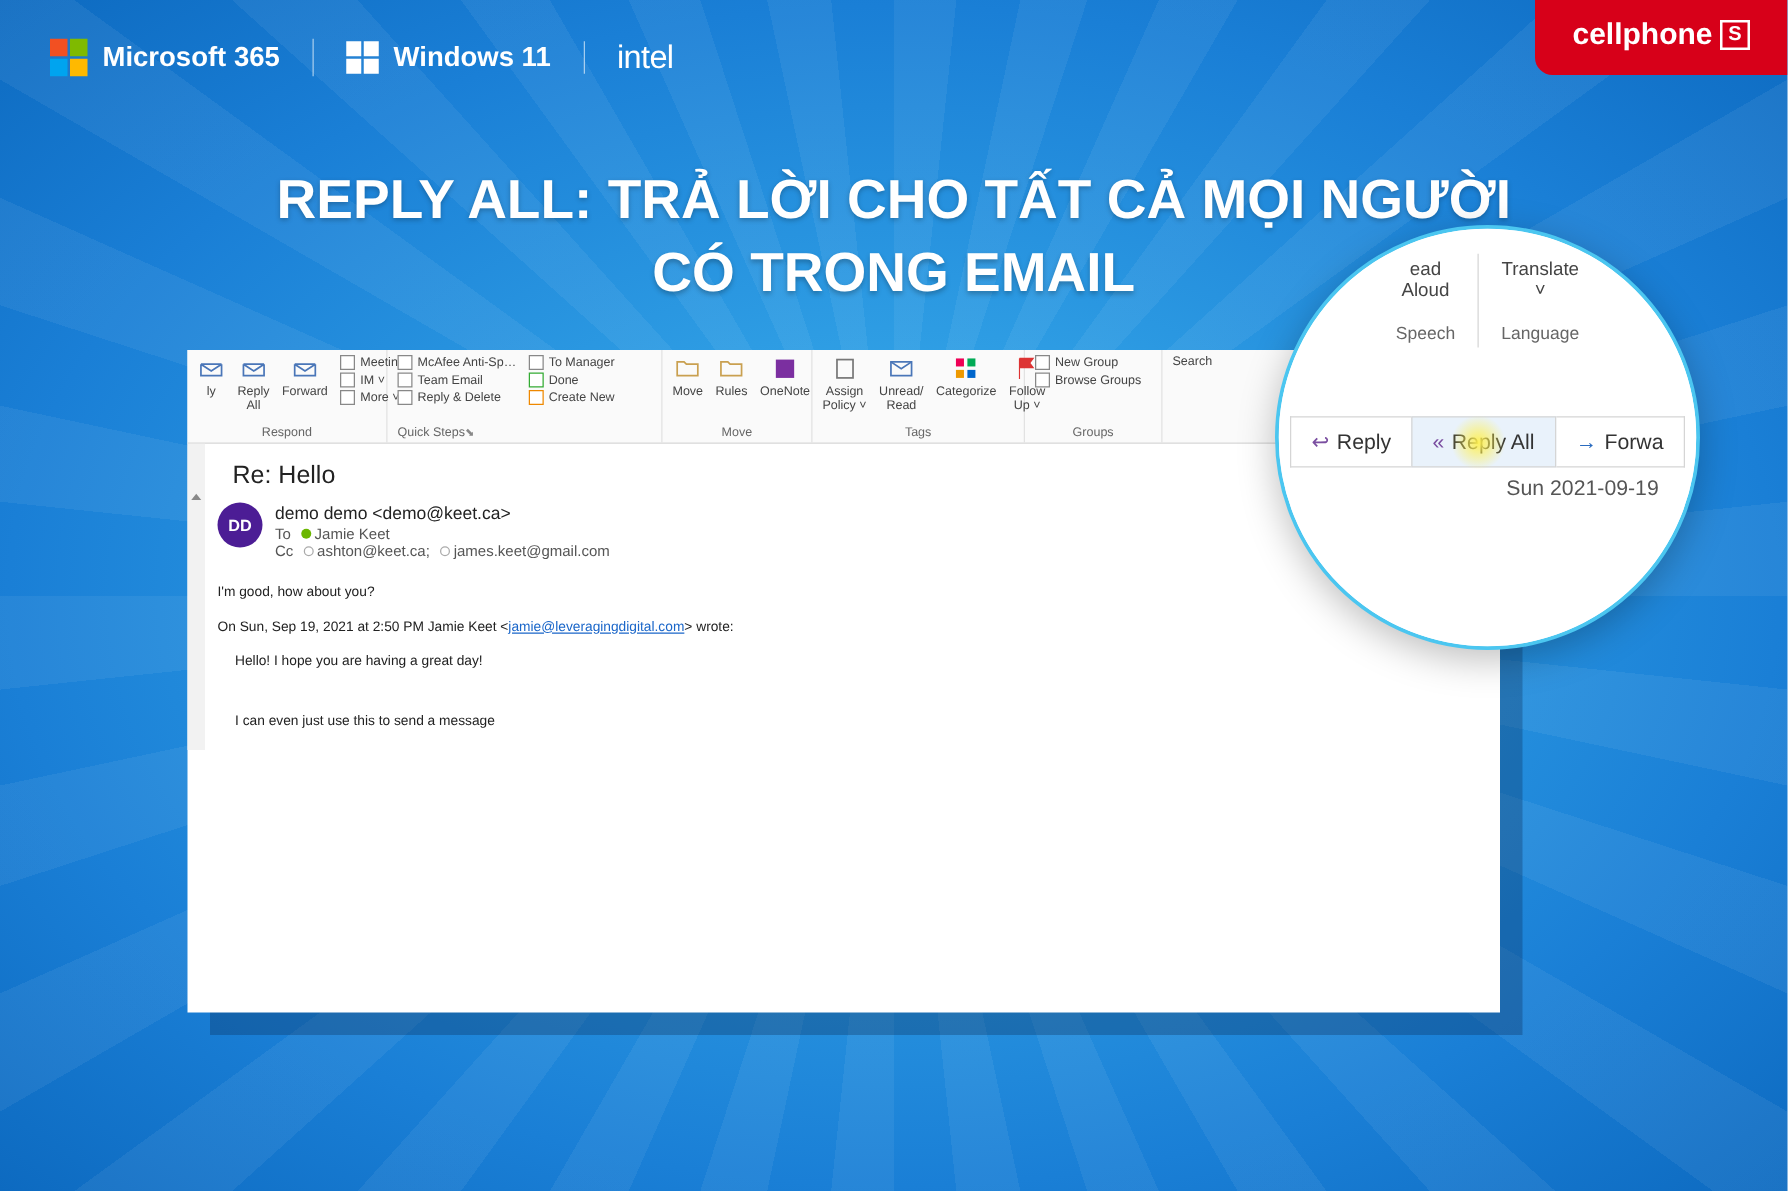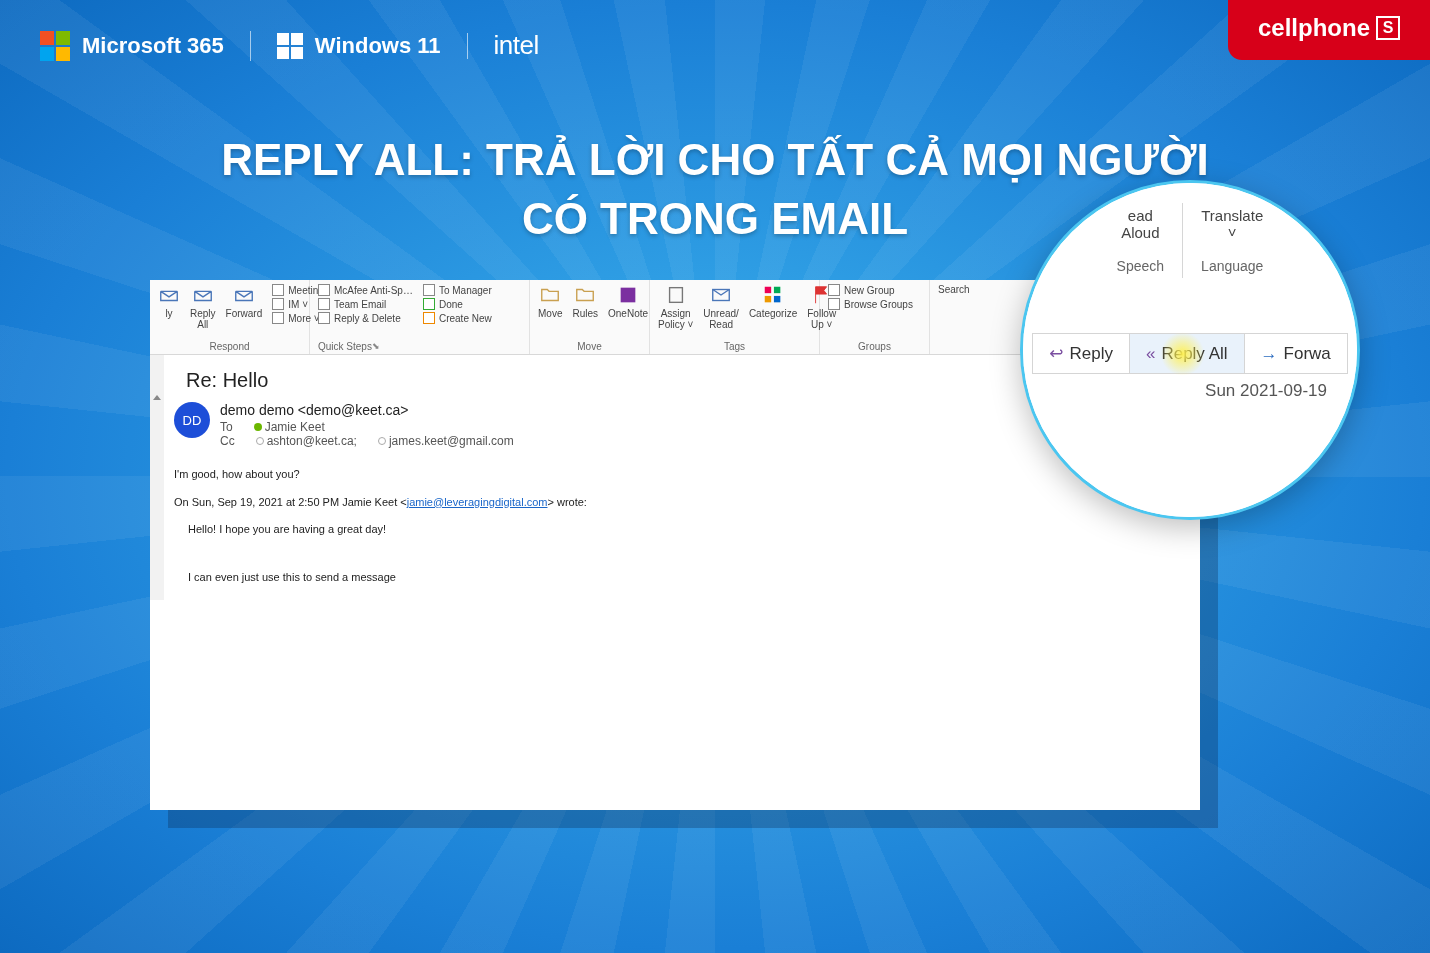--- a/index.html
+++ b/index.html
@@ -22,24 +22,24 @@
 .rgroup .items{display:flex;gap:10px;align-items:flex-start;flex:1}
 .ritem{display:flex;flex-direction:column;align-items:center;font-size:10px;line-height:1.1;text-align:center;gap:2px;color:#444}
 .ritem svg,.micon{width:22px;height:22px}
 .glabel{text-align:center;font-size:10px;color:#666;padding-top:2px}
 .vlist{display:flex;flex-direction:column;gap:2px;font-size:10px;color:#444}
 .vlist div{display:flex;align-items:center;gap:4px}
 .mini-ico{width:12px;height:12px;display:inline-block;border:1px solid #888;background:#fff}
 .mailview{padding:14px 24px;position:relative}
 .subject{font-size:20px;color:#222;margin-bottom:10px;margin-left:12px}
 .sender-row{display:flex;gap:10px;margin-left:0;align-items:flex-start}
-.avatar{width:36px;height:36px;border-radius:50%;background:#1d4ed8;color:#fff;display:flex;align-items:center;justify-content:center;font-size:13px;font-weight:400}
+.avatar{width:36px;height:36px;border-radius:50%;background:#4c1d95;color:#fff;display:flex;align-items:center;justify-content:center;font-size:13px;font-weight:700}
 .meta{font-size:13px;color:#222}
 .meta .from{font-size:14px;margin-bottom:2px}
-.meta .toline{display:flex;gap:21px;color:#555;font-size:12px}
+.meta .toline{display:flex;gap:8px;color:#555;font-size:12px}
 .recip{display:flex;align-items:center;gap:3px}
 .presence{width:8px;height:8px;border-radius:50%;background:#6bb700;display:inline-block}
 .presence.empty{background:none;border:1px solid #aaa}
 .body{margin-top:18px;font-size:11px;color:#222;line-height:1.6}
 .body a{color:#1a66c9;text-decoration:underline}
 .indent{margin-left:14px;margin-top:10px}
 .gutter{position:absolute;left:0;top:0;bottom:0;width:14px;background:#f2f2f2;display:flex;align-items:flex-start;justify-content:center;padding-top:40px}
 .gutter .tri{width:0;height:0;border-left:4px solid transparent;border-right:4px solid transparent;border-bottom:5px solid #888}
 .lens{position:absolute;top:180px;right:70px;width:340px;height:340px;border-radius:50%;background:#fff;border:3px solid #4bc6f0;box-shadow:0 8px 30px rgba(0,0,0,.25);overflow:hidden}
 .lens-inner{position:absolute;inset:0;background:#fff}

